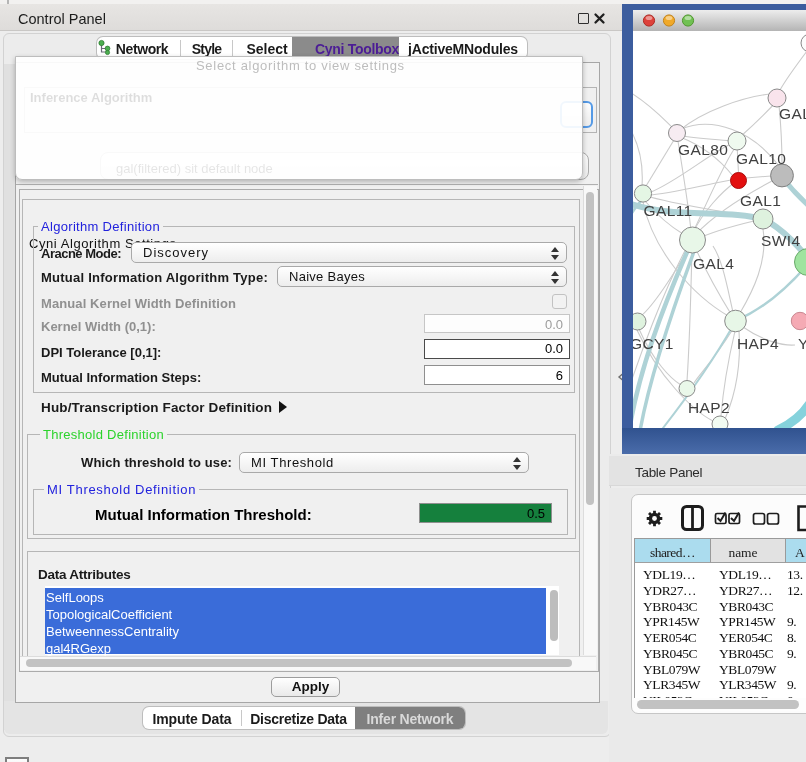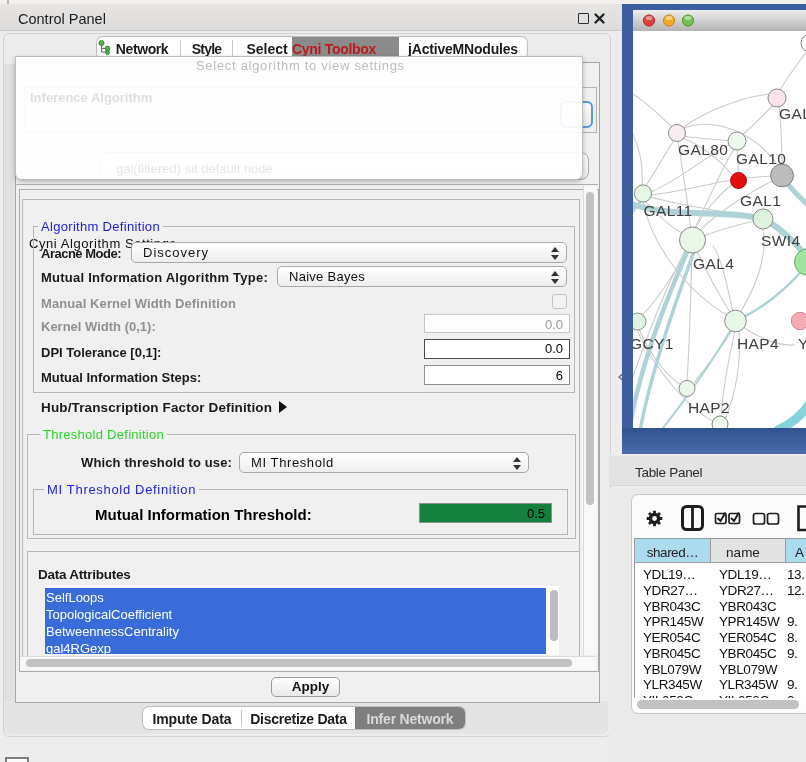--- a/index.html
+++ b/index.html
@@ -34,21 +34,21 @@
 
   <svg class="abs" style="left:98px;top:38px;" width="14" height="18" viewBox="0 0 14 18">
     <path d="M3.5 6 L3.5 14 L8 14 M3.5 10.5 L8 10.5" stroke="#6a6a78" stroke-width="1.2" fill="none"></path>
     <circle cx="3.5" cy="5" r="2.6" fill="#4caf50" stroke="#2e7d32" stroke-width="0.8"></circle>
     <circle cx="9.5" cy="10.5" r="2.4" fill="#4caf50" stroke="#2e7d32" stroke-width="0.8"></circle>
     <circle cx="9.5" cy="14.5" r="2.1" fill="#4caf50" stroke="#2e7d32" stroke-width="0.8"></circle>
   </svg>
   <div class="abs b" style="left:109px;top:41px;width:66px;text-align:center;font-size:14px;letter-spacing:-0.4px;color:#1b1b1b;">Network</div>
   <div class="abs b" style="left:181px;top:41px;width:51px;text-align:center;font-size:14px;letter-spacing:-0.8px;color:#1b1b1b;">Style</div>
   <div class="abs b" style="left:237px;top:41px;width:60px;text-align:center;font-size:14px;color:#1b1b1b;">Select</div>
-  <div class="abs b" style="left:292px;top:41px;width:107px;text-align:left;font-size:14px;letter-spacing:-0.3px;color:#b91c1c;">Cyni Toolbox</div>
+  <div class="abs b" style="left:292px;top:41px;width:107px;text-align:right;font-size:14px;letter-spacing:-0.3px;color:#4c1d95;">Cyni Toolbox</div>
   <div class="abs b" style="left:399px;top:41px;width:128px;text-align:center;font-size:14px;letter-spacing:-0.2px;color:#1b1b1b;">jActiveMNodules</div>
 
   <div class="abs" style="left:15px;top:62px;width:583px;height:639px;background:#f0f0f0;border:1px solid #a6a6a6;"></div>
 
   <div class="abs" style="left:24px;top:87px;width:571px;height:44px;border:1px solid #b4b4b4;"></div>
   <div class="abs" style="left:560px;top:101px;width:29px;height:23px;border:2.5px solid #559ae6;border-radius:6px;background:linear-gradient(#fdfdfd,#ececec);"></div>
   <div class="abs" style="left:100px;top:152px;width:487px;height:26px;border:1px solid #ababab;border-radius:8px;background:linear-gradient(#fbfbfb,#ededed);"></div>
 
   <div class="abs" style="left:16px;top:184px;width:582px;height:1px;background:#b0b0b0;"></div>
   <div class="abs" style="left:19px;top:189px;width:578px;height:481px;background:#f0f0f0;border:1px solid #ababab;"></div>
@@ -248,21 +248,21 @@
     </g>
 
     <g fill="none" stroke="#1d1d1d" stroke-width="1.7">
       <rect x="109.5" y="8.5" width="11" height="10.5" rx="2"></rect>
       <rect x="123.5" y="8.5" width="11" height="10.5" rx="2"></rect>
     </g>
 
     <path d="M154.5 1.5 L163 1.5 L169 7 L169 25 L154.5 25 Z" fill="none" stroke="#1d1d1d" stroke-width="2.6"></path>
   </svg>
 
-  <div class="abs" style="left:634px;top:538px;width:172px;height:160px;background:#fff;border-left:1px solid #9a9a9a;border-top:1px solid #9a9a9a;overflow:hidden;">
+  <div class="abs" style="left:634px;top:538px;width:172px;height:160px;background:#fff;border-left:1px solid #9a9a9a;border-top:1px solid #9a9a9a;overflow:hidden;font-family:Liberation Serif, serif;">
     <div class="abs" style="left:0;top:0;width:75px;height:23px;background:#abdcee;border-right:1px solid #9a9a9a;border-bottom:1px solid #9f9f9f;"></div>
     <div class="abs" style="left:76px;top:0;width:74px;height:23px;background:#e2e2e2;border-right:1px solid #9a9a9a;border-bottom:1px solid #9f9f9f;"></div>
     <div class="abs" style="left:151px;top:0;width:25px;height:23px;background:#abdcee;border-bottom:1px solid #9f9f9f;"></div>
     <div class="abs" style="left:0;top:6px;width:75px;text-align:center;font-size:13.5px;letter-spacing:-0.5px;color:#222;">shared…</div>
     <div class="abs" style="left:76px;top:6px;width:64px;text-align:center;font-size:13.5px;color:#222;">name</div>
     <div class="abs" style="left:160px;top:6px;font-size:13.5px;color:#222;">A</div>
     <div class="abs" style="left:8px;top:28px;font-size:13.5px;letter-spacing:-0.4px;color:#111;line-height:15.75px;">YDL19…<br>YDR27…<br>YBR043C<br>YPR145W<br>YER054C<br>YBR045C<br>YBL079W<br>YLR345W<br>YIL053C</div>
     <div class="abs" style="left:84px;top:28px;font-size:13.5px;letter-spacing:-0.4px;color:#111;line-height:15.75px;">YDL19…<br>YDR27…<br>YBR043C<br>YPR145W<br>YER054C<br>YBR045C<br>YBL079W<br>YLR345W<br>YIL053C</div>
     <div class="abs" style="left:152px;top:28px;font-size:13.5px;letter-spacing:-0.4px;color:#111;line-height:15.75px;">13.<br>12.<br>&nbsp;<br>9.<br>8.<br>9.<br>&nbsp;<br>9.<br>0.</div>
   </div>

